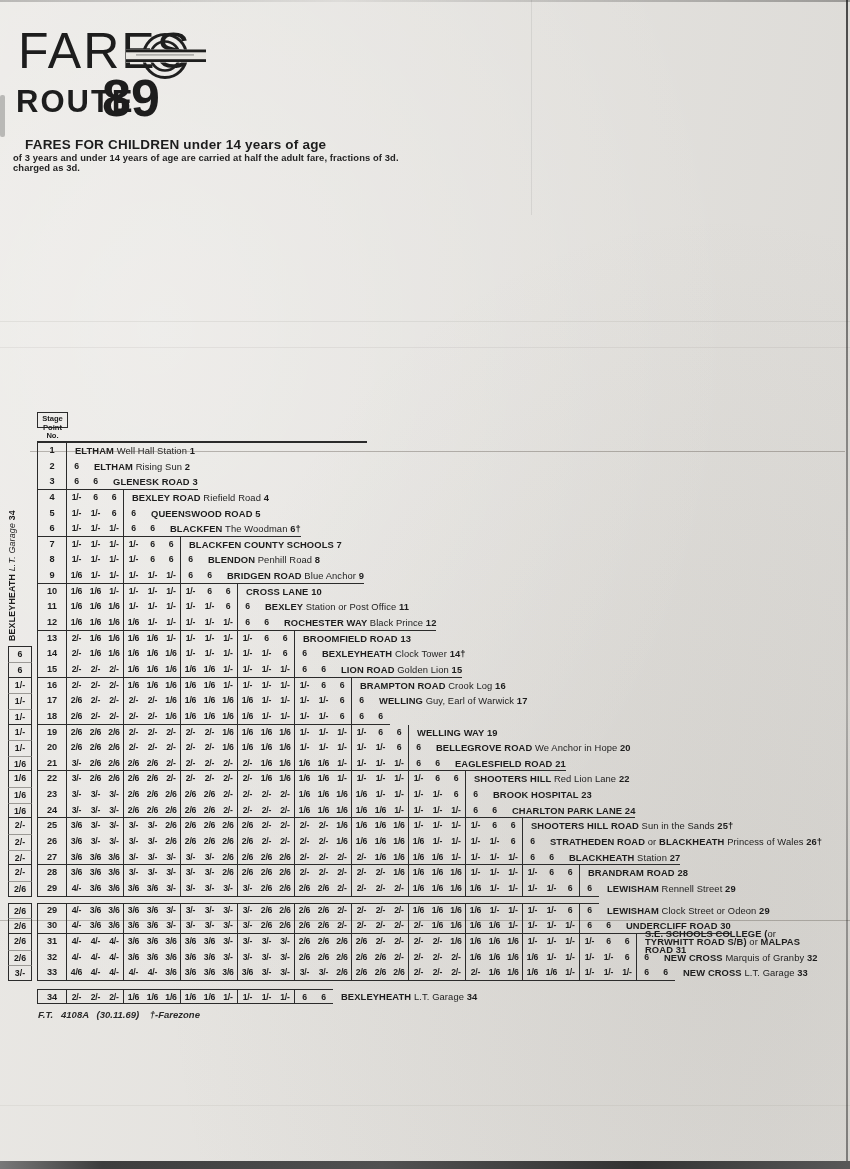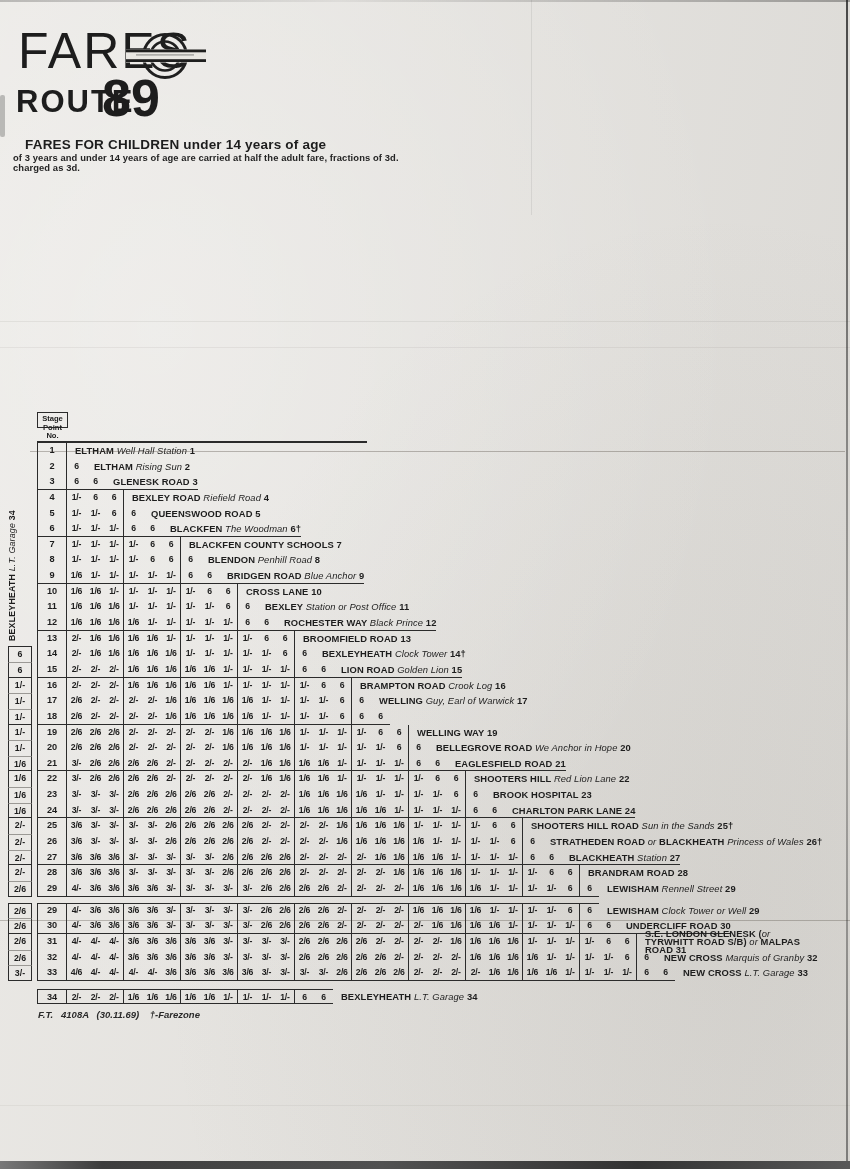--- a/index.html
+++ b/index.html
@@ -36,21 +36,21 @@
   .rmain.gb{border-bottom:1.6px solid #2b2b2b;}
   .cells{display:flex;width:max-content;}
   .cells.bb{border-bottom:1.6px solid #2b2b2b;}
   .cells.r34{border-top:1.6px solid #2b2b2b;border-bottom:1.6px solid #2b2b2b;}
   .stage{width:30px;border-left:1.6px solid #2b2b2b;border-right:1.6px solid #2b2b2b;
          font-size:9.2px;font-weight:bold;text-align:center;line-height:15.5px;}
   .fcell{width:19px;font-size:8.7px;font-weight:bold;text-align:center;line-height:15.65px;letter-spacing:-.2px;}
   .fcell.hv{border-right:1.6px solid #2b2b2b;}
   .name{margin-left:8px;font-size:9.4px;line-height:15.65px;white-space:nowrap;letter-spacing:.1px;}
   .name .b{font-weight:bold;}
-  .name .i{font-style:italic;font-weight:normal;}
+  .name .i{font-weight:normal;}
   .name.wrap2{white-space:normal;width:162px;line-height:8px;align-self:center;}
   .gap6{height:6px;} .gap8{height:8px;}
   .b2wrap{position:relative;}
   .b2top{position:absolute;left:29px;top:0;width:562px;height:1.6px;background:#2b2b2b;}
   .footnote{margin:5px 0 0 30px;font-size:9.5px;font-style:italic;font-weight:bold;white-space:pre;color:#2a2a2a;}
   .sidelabel{position:absolute;left:7px;top:505px;height:136px;width:26px;
              writing-mode:vertical-rl;transform:rotate(180deg);
              font-size:8.8px;font-weight:bold;letter-spacing:.2px;}
   .sidelabel .i{font-style:italic;font-weight:normal;}
   
@@ -804,21 +804,21 @@
                 <div class="fcell">1/6</div>
                 <div class="fcell hv">1/6</div>
                 <div class="fcell">1/6</div>
                 <div class="fcell">1/-</div>
                 <div class="fcell hv">1/-</div>
                 <div class="fcell">1/-</div>
                 <div class="fcell">1/-</div>
                 <div class="fcell hv">6</div>
                 <div class="fcell">6</div>
               </div>
-              <div class="name"><span class="b">LEWISHAM </span><span class="i">Clock Tower or Well </span><span class="b">29</span></div>
+              <div class="name"><span class="b">LEWISHAM </span><span class="i">Clock Street or Odeon </span><span class="b">29</span></div>
             </div>
           </div>
           <div class="frow">
             <div class="gcell glt ghb">2/6</div>
             <div class="rmain gb">
               <div class="cells">
                 <div class="stage">30</div>
                 <div class="fcell">4/-</div>
                 <div class="fcell">3/6</div>
                 <div class="fcell hv">3/6</div>
@@ -881,21 +881,21 @@
                 <div class="fcell">1/6</div>
                 <div class="fcell">1/6</div>
                 <div class="fcell hv">1/6</div>
                 <div class="fcell">1/-</div>
                 <div class="fcell">1/-</div>
                 <div class="fcell hv">1/-</div>
                 <div class="fcell">1/-</div>
                 <div class="fcell">6</div>
                 <div class="fcell hv">6</div>
               </div>
-              <div class="name wrap2"><span class="b">S.E. LONDON GLENESK (</span><span class="i">or </span><span class="b">TYRWHITT ROAD S/B) </span><span class="i">or </span><span class="b">MALPAS ROAD 31</span></div>
+              <div class="name wrap2"><span class="b">S.E. SCHOOLS COLLEGE (</span><span class="i">or </span><span class="b">TYRWHITT ROAD S/B) </span><span class="i">or </span><span class="b">MALPAS ROAD 31</span></div>
             </div>
           </div>
           <div class="frow">
             <div class="gcell glt">2/6</div>
             <div class="rmain">
               <div class="cells">
                 <div class="stage">32</div>
                 <div class="fcell">4/-</div>
                 <div class="fcell">4/-</div>
                 <div class="fcell hv">4/-</div>

